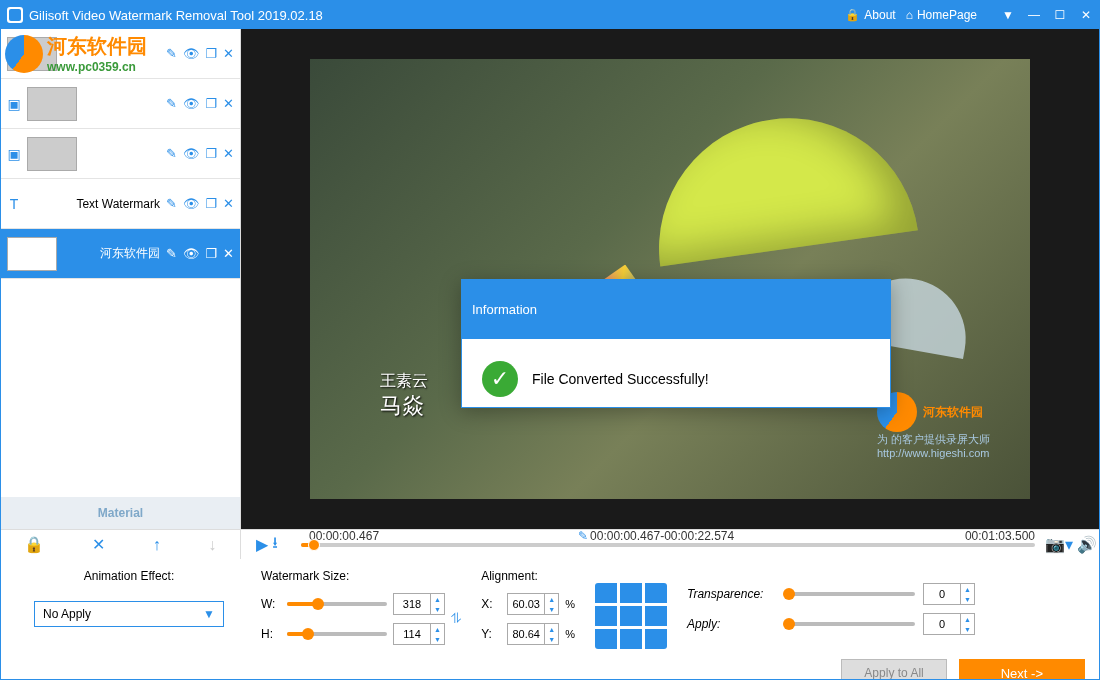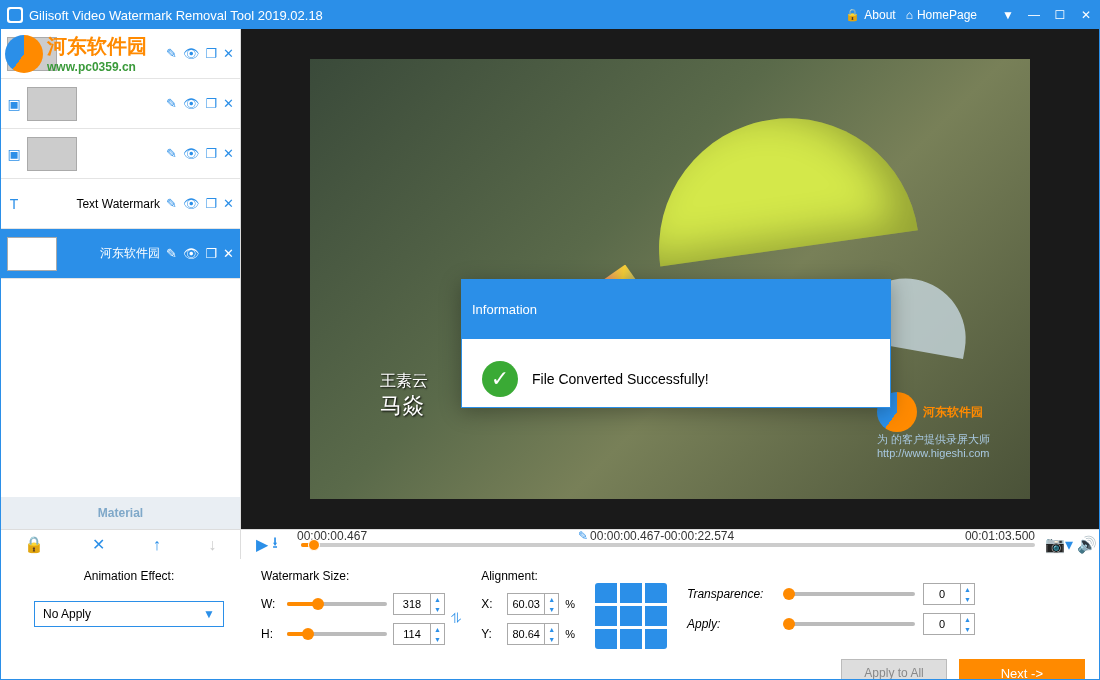--- a/index.html
+++ b/index.html
@@ -59,21 +59,21 @@
 .dlg-btn { background: #2b8fe8; color: #fff; padding: 6px 22px; cursor: pointer; font-size: 13px; border:none; }
 
 
 .timeline-row { height: 30px; display: flex; align-items: center; border-top:1px solid #ddd; }
 .tl-left { width: 240px; display: flex; justify-content: space-around; align-items: center; color:#2b8fe8; border-right:1px solid #ddd; height:100%; }
 .tl-left span { cursor: pointer; font-size: 16px; }
 .tl-left .disabled { color:#ccc; }
 .tl-play { width: 52px; display: flex; align-items: center; justify-content: center; gap:4px; color:#2b8fe8; }
 .tl-play span { cursor:pointer; font-size:16px; }
 .tl-track { flex: 1; position: relative; padding: 0 8px; }
-.tl-times { display:flex; justify-content:space-between; font-size:10px; color:#333; position:absolute; top:-14px; left:4px; right:8px;align-items:flex-end;}
+.tl-times { display:flex; justify-content:space-between; font-size:10px; color:#333; position:absolute; top:-14px; left:16px; right:8px;align-items:flex-end;}
 .tl-mid { position:absolute; top:-14px; left:38%; font-size:10px; color:#333; display:flex; align-items:center; gap:2px;}
 .tl-bar { height:4px; background:#ccc; border-radius:2px; position:relative; }
 .tl-fill { position:absolute; left:0; width:1.5%; height:100%; background:#ff8a00; border-radius:2px;}
 .tl-thumb { position:absolute; left:1%; top:-4px; width:12px; height:12px; background:#ff8a00; border-radius:50%; border:1px solid #fff;}
 .tl-right { width:56px; display:flex; align-items:center; justify-content:center; gap:4px; color:#2b8fe8;}
 .tl-right span { cursor:pointer; font-size:16px;}
 
 
 .controls { padding: 10px 16px 0; display: flex; gap: 20px; }
 .col { display: flex; flex-direction: column; gap: 8px; }

